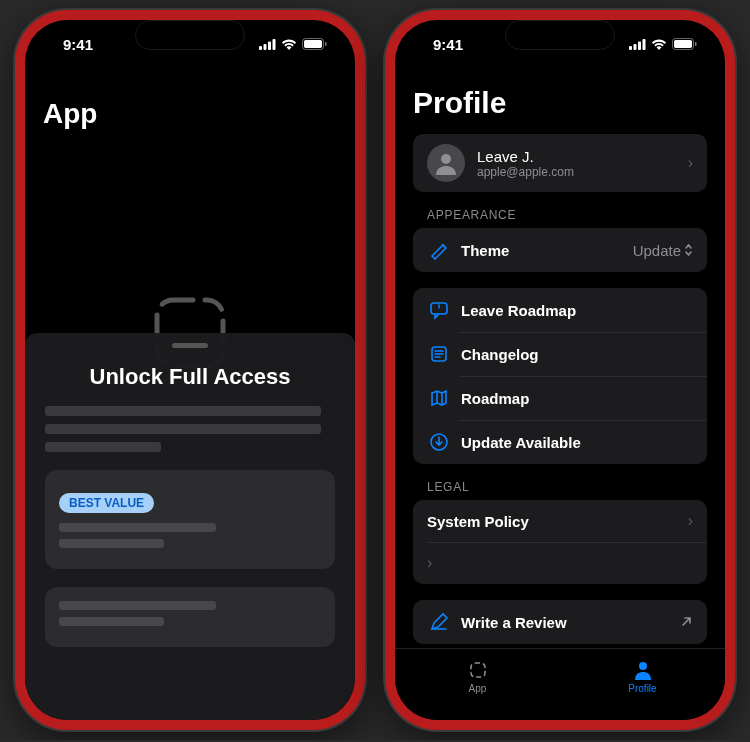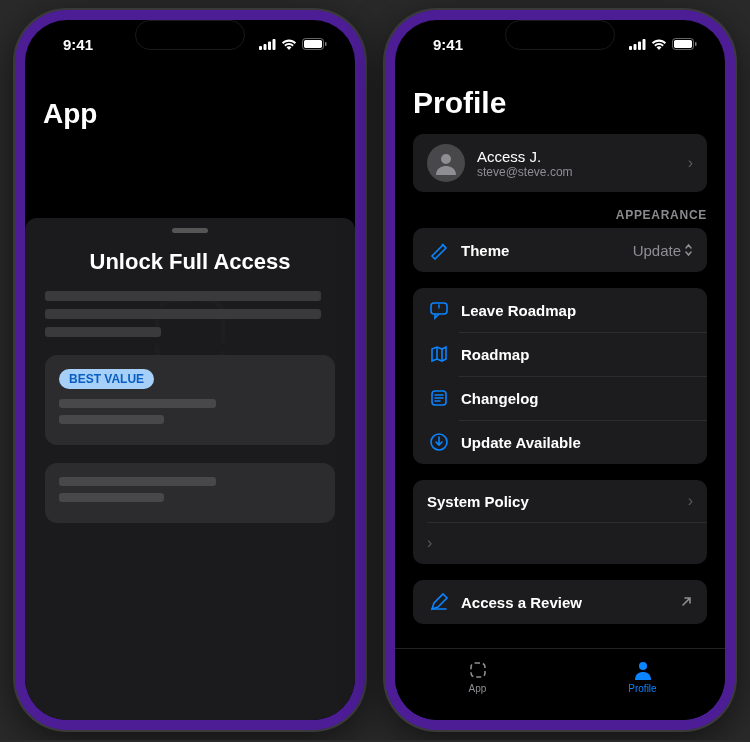--- a/index.html
+++ b/index.html
@@ -8,21 +8,21 @@
     font-family: -apple-system, BlinkMacSystemFont, "SF Pro Text", "Segoe UI", sans-serif;
     display: flex;
     gap: 20px;
     padding: 10px;
     align-items: flex-start;
     justify-content: center;
   }
   .phone {
     width: 350px;
     height: 720px;
-    background: #4c1d95;
+    background: #b91c1c;
     border-radius: 52px;
     padding: 10px;
     position: relative;
     box-shadow: 0 0 0 2px #3a3a3a, 0 10px 40px rgba(0,0,0,0.6);
   }
   .screen {
     width: 100%;
     height: 100%;
     background: #000;
     border-radius: 42px;
@@ -68,21 +68,21 @@
     left: 50%;
     transform: translateX(-50%);
     width: 90px;
     height: 90px;
   }
   .sheet {
     position: absolute;
     bottom: 0;
     left: 0;
     right: 0;
-    height: 502px;
+    height: 387px;
     background: rgba(28,28,30,0.96);
     border-top-left-radius: 12px;
     border-top-right-radius: 12px;
     padding: 10px 20px 0;
   }
   .grabber {
     width: 36px;
     height: 5px;
     background: #555;
     border-radius: 3px;
@@ -112,20 +112,21 @@
   }
   .best-pill {
     display: inline-block;
     background: #a7d0f8;
     color: #0a5ec2;
     font-size: 12px;
     font-weight: 700;
     padding: 3px 10px;
     border-radius: 12px;
     margin-bottom: 10px;
+    margin-top: 9px;
   }
   .plan-card .ph-line { background: #48484a; height: 9px; margin-bottom: 7px; }
   .profile-title {
     color: #fff;
     font-size: 30px;
     font-weight: 700;
     margin-top: 18px;
     margin-bottom: 14px;
   }
   .row-group {
@@ -162,25 +163,24 @@
     justify-content: center;
     color: #0a84ff;
     flex-shrink: 0;
   }
   .row-label { flex: 1; color: #fff; font-weight: bold; }
   .row-value { color: #8e8e93; font-size: 15px; display: flex; align-items: center; gap: 3px; }
   .chev { color: #5a5a5e; font-size: 16px; }
   .section-header {
     color: #8a8a8e;
     font-size: 12px;
-    font-weight: 700;
+    font-weight: 400;
     letter-spacing: 0.06em;
     text-transform: uppercase;
     margin: 0 0 6px 14px;
-    text-align: right;
   }
   .avatar {
     width: 38px;
     height: 38px;
     border-radius: 50%;
     background: #48484a;
     margin-right: 12px;
     display: flex;
     align-items: center;
     justify-content: center;
@@ -301,22 +301,22 @@
 
       <div class="row-group">
         <div class="row">
           <div class="avatar">
             <svg width="28" height="28" viewBox="0 0 28 28">
                 <circle cx="14" cy="10" r="5" fill="#8e8e93"></circle>
                 <path d="M4 26 C4 19 10 17 14 17 C18 17 24 19 24 26 Z" fill="#8e8e93"></path>
               </svg>
           </div>
           <div class="user-block">
-            <span class="user-name">Access J.</span>
-            <span class="user-email">steve@steve.com</span>
+            <span class="user-name">Leave J.</span>
+            <span class="user-email">apple@apple.com</span>
           </div>
           <span class="chev">›</span>
         </div>
       </div>
 
       <div class="section-header">APPEARANCE</div>
       <div class="row-group">
         <div class="row">
           <span class="row-icon">
             <svg width="20" height="20" viewBox="0 0 20 20" fill="none" stroke="#0a84ff" stroke-width="1.6">
@@ -341,65 +341,66 @@
                 <rect x="2" y="3" width="16" height="11" rx="3"></rect>
                 <path d="M6 14 L6 18 L10 14"></path>
                 <path d="M10 8 L10 8.01 M10 5 L10 7" stroke-linecap="round"></path>
               </svg>
             </span>
           <span class="row-label">Leave Roadmap</span>
         </div>
         <div class="row">
           <span class="row-icon">
               <svg width="20" height="20" viewBox="0 0 20 20" fill="none" stroke="#0a84ff" stroke-width="1.6">
+                <rect x="3" y="3" width="14" height="14" rx="3"></rect>
+                <path d="M6 7 L14 7 M6 10 L14 10 M6 13 L11 13" stroke-linecap="round"></path>
+              </svg>
+            </span>
+          <span class="row-label">Changelog</span>
+        </div>
+        <div class="row">
+          <span class="row-icon">
+              <svg width="20" height="20" viewBox="0 0 20 20" fill="none" stroke="#0a84ff" stroke-width="1.6">
                 <path d="M3 5 L8 3 L13 5 L17 3 L17 15 L13 17 L8 15 L3 17 Z"></path>
                 <path d="M8 3 L8 15 M13 5 L13 17"></path>
               </svg>
             </span>
           <span class="row-label">Roadmap</span>
-        </div>
-        <div class="row">
-          <span class="row-icon">
-              <svg width="20" height="20" viewBox="0 0 20 20" fill="none" stroke="#0a84ff" stroke-width="1.6">
-                <rect x="3" y="3" width="14" height="14" rx="3"></rect>
-                <path d="M6 7 L14 7 M6 10 L14 10 M6 13 L11 13" stroke-linecap="round"></path>
-              </svg>
-            </span>
-          <span class="row-label">Changelog</span>
         </div>
         <div class="row">
           <span class="row-icon">
               <svg width="20" height="20" viewBox="0 0 20 20" fill="none" stroke="#0a84ff" stroke-width="1.6">
                 <circle cx="10" cy="10" r="8"></circle>
                 <path d="M10 5 L10 13 M7 10 L10 13 L13 10" stroke-linecap="round"></path>
               </svg>
             </span>
           <span class="row-label">Update Available</span>
         </div>
       </div>
 
+      <div class="section-header">LEGAL</div>
       <div class="row-group">
         <div class="row row-noicon">
           <span class="row-label">System Policy</span>
           <span class="chev">›</span>
         </div>
         <div class="row row-noicon">
           <span class="chev">›</span>
         </div>
       </div>
 
       <div class="row-group">
         <div class="row">
           <span class="row-icon">
               <svg width="20" height="20" viewBox="0 0 20 20" fill="none" stroke="#0a84ff" stroke-width="1.6">
                 <path d="M3 17 L5 11 L14 2 L18 6 L9 15 L3 17 Z"></path>
                 <path d="M3 17 L17 17" stroke-linecap="round"></path>
               </svg>
             </span>
-          <span class="row-label">Access a Review</span>
+          <span class="row-label">Write a Review</span>
           <span class="arrow-out"><svg width="13" height="13" viewBox="0 0 13 13">
                 <path d="M3 10 L10 3 M5 3 L10 3 L10 8" stroke="#8e8e93" stroke-width="1.6" fill="none" stroke-linecap="round"></path>
               </svg></span>
         </div>
 
       </div>
     </div>
     <div class="tabbar">
       <div class="tab">
         <span class="tab-icon">

